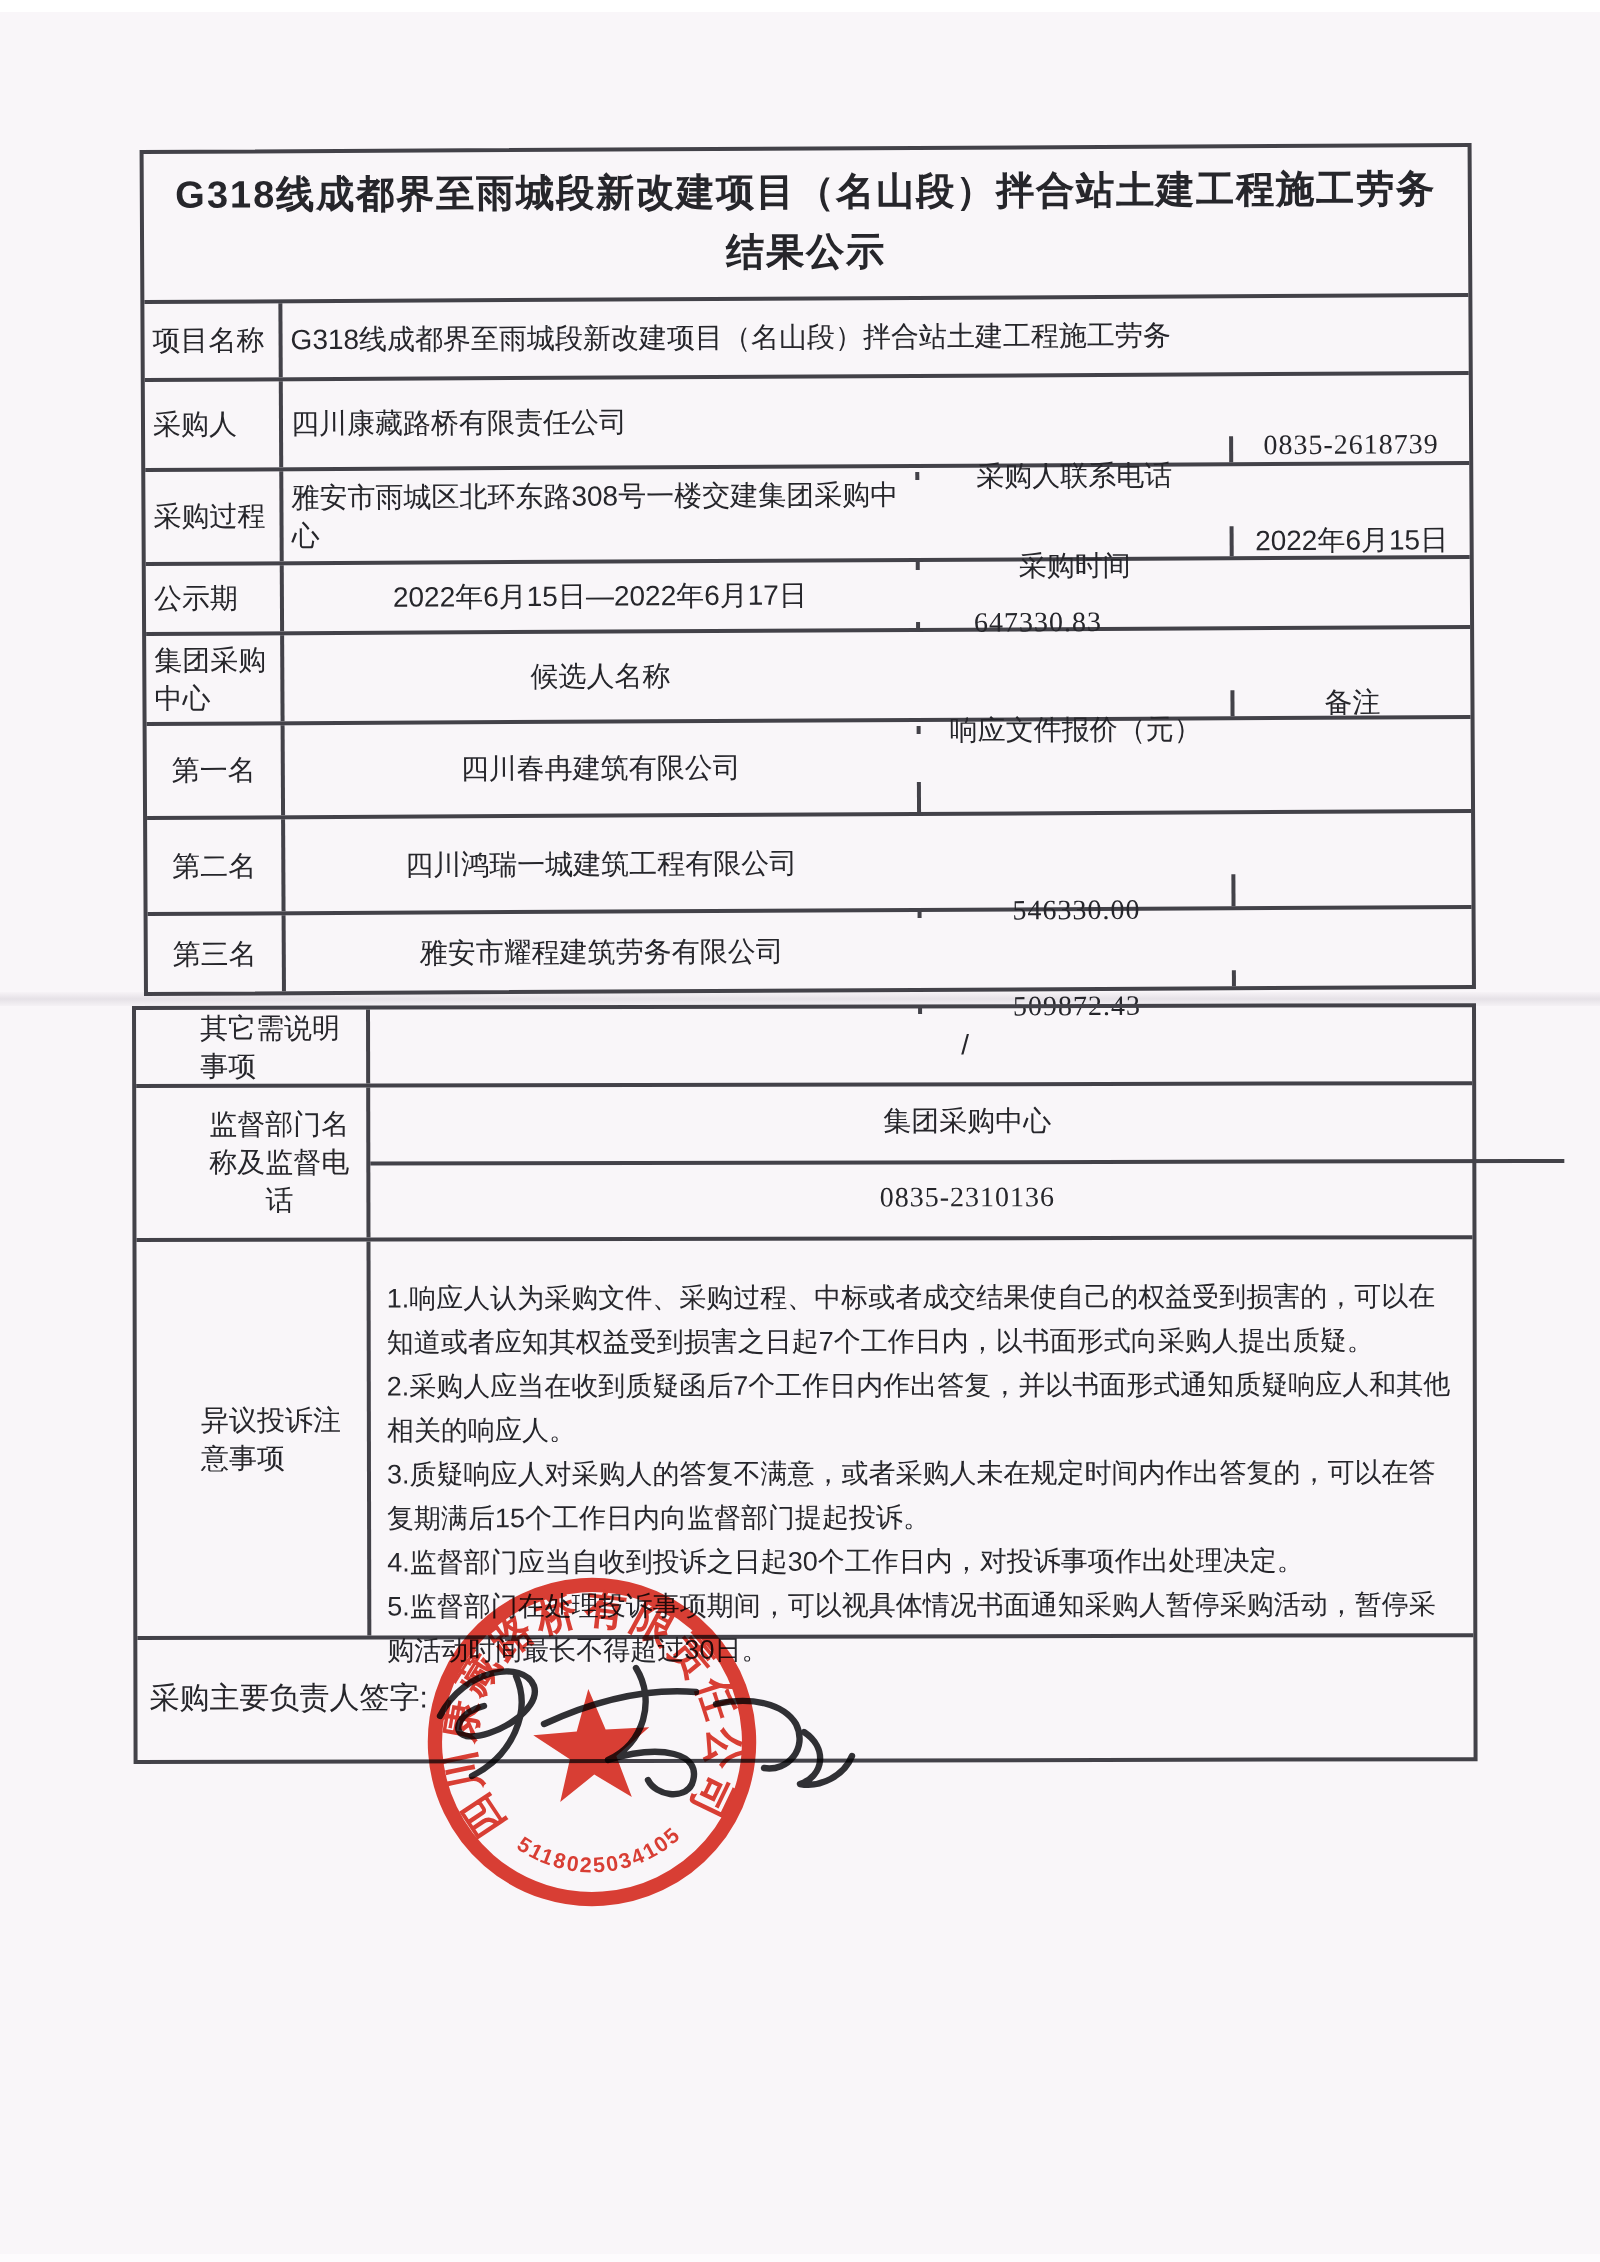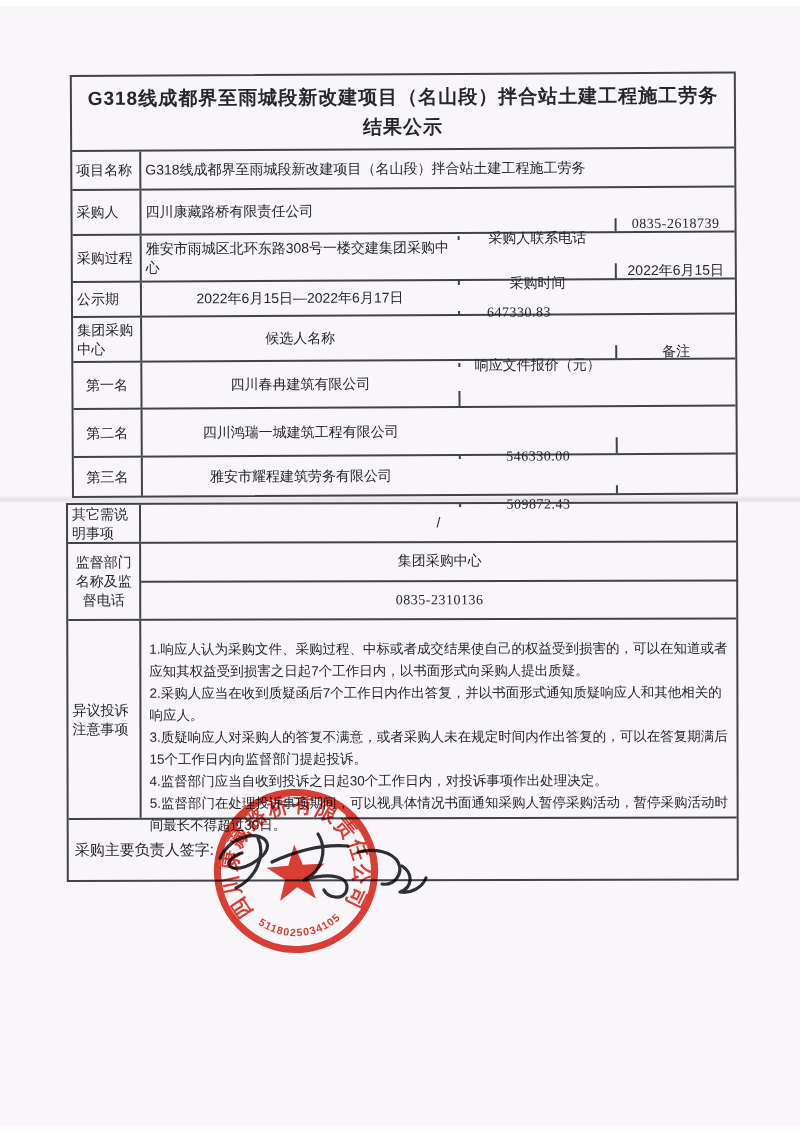--- a/index.html
+++ b/index.html
@@ -24,21 +24,21 @@
      justify-content:center;text-align:center;font-size:14px;line-height:1.35;padding:2px 4px;}
   .c:first-child{border-left:none;}
   .c.left{justify-content:flex-start;text-align:left;}
   
   .w-label{width:67px;flex:none;text-align:right;}
   .w-main{width:318px;flex:none;}
   .w-c3{width:157px;flex:none;margin-top:47px;}
   .w-c4{width:120px;flex:none;margin-top:30px;}
   .w-rest{width:595px;flex:none;}
   
-  .lw-label{width:71px;flex:none;}
+  .lw-label{width:87px;flex:none;margin-left:28px;}
   .lw-rest{width:597px;flex:none;}
 
   .h-title{height:73px;}
   .h-project{height:39px;}
   .h-purchaser{height:45px;}
   .h-location{height:47px;}
   .h-publicity{height:35px;}
   .h-chead{height:45px;}
   .h-r1{height:47px;}
   .h-r2{height:48px;}

